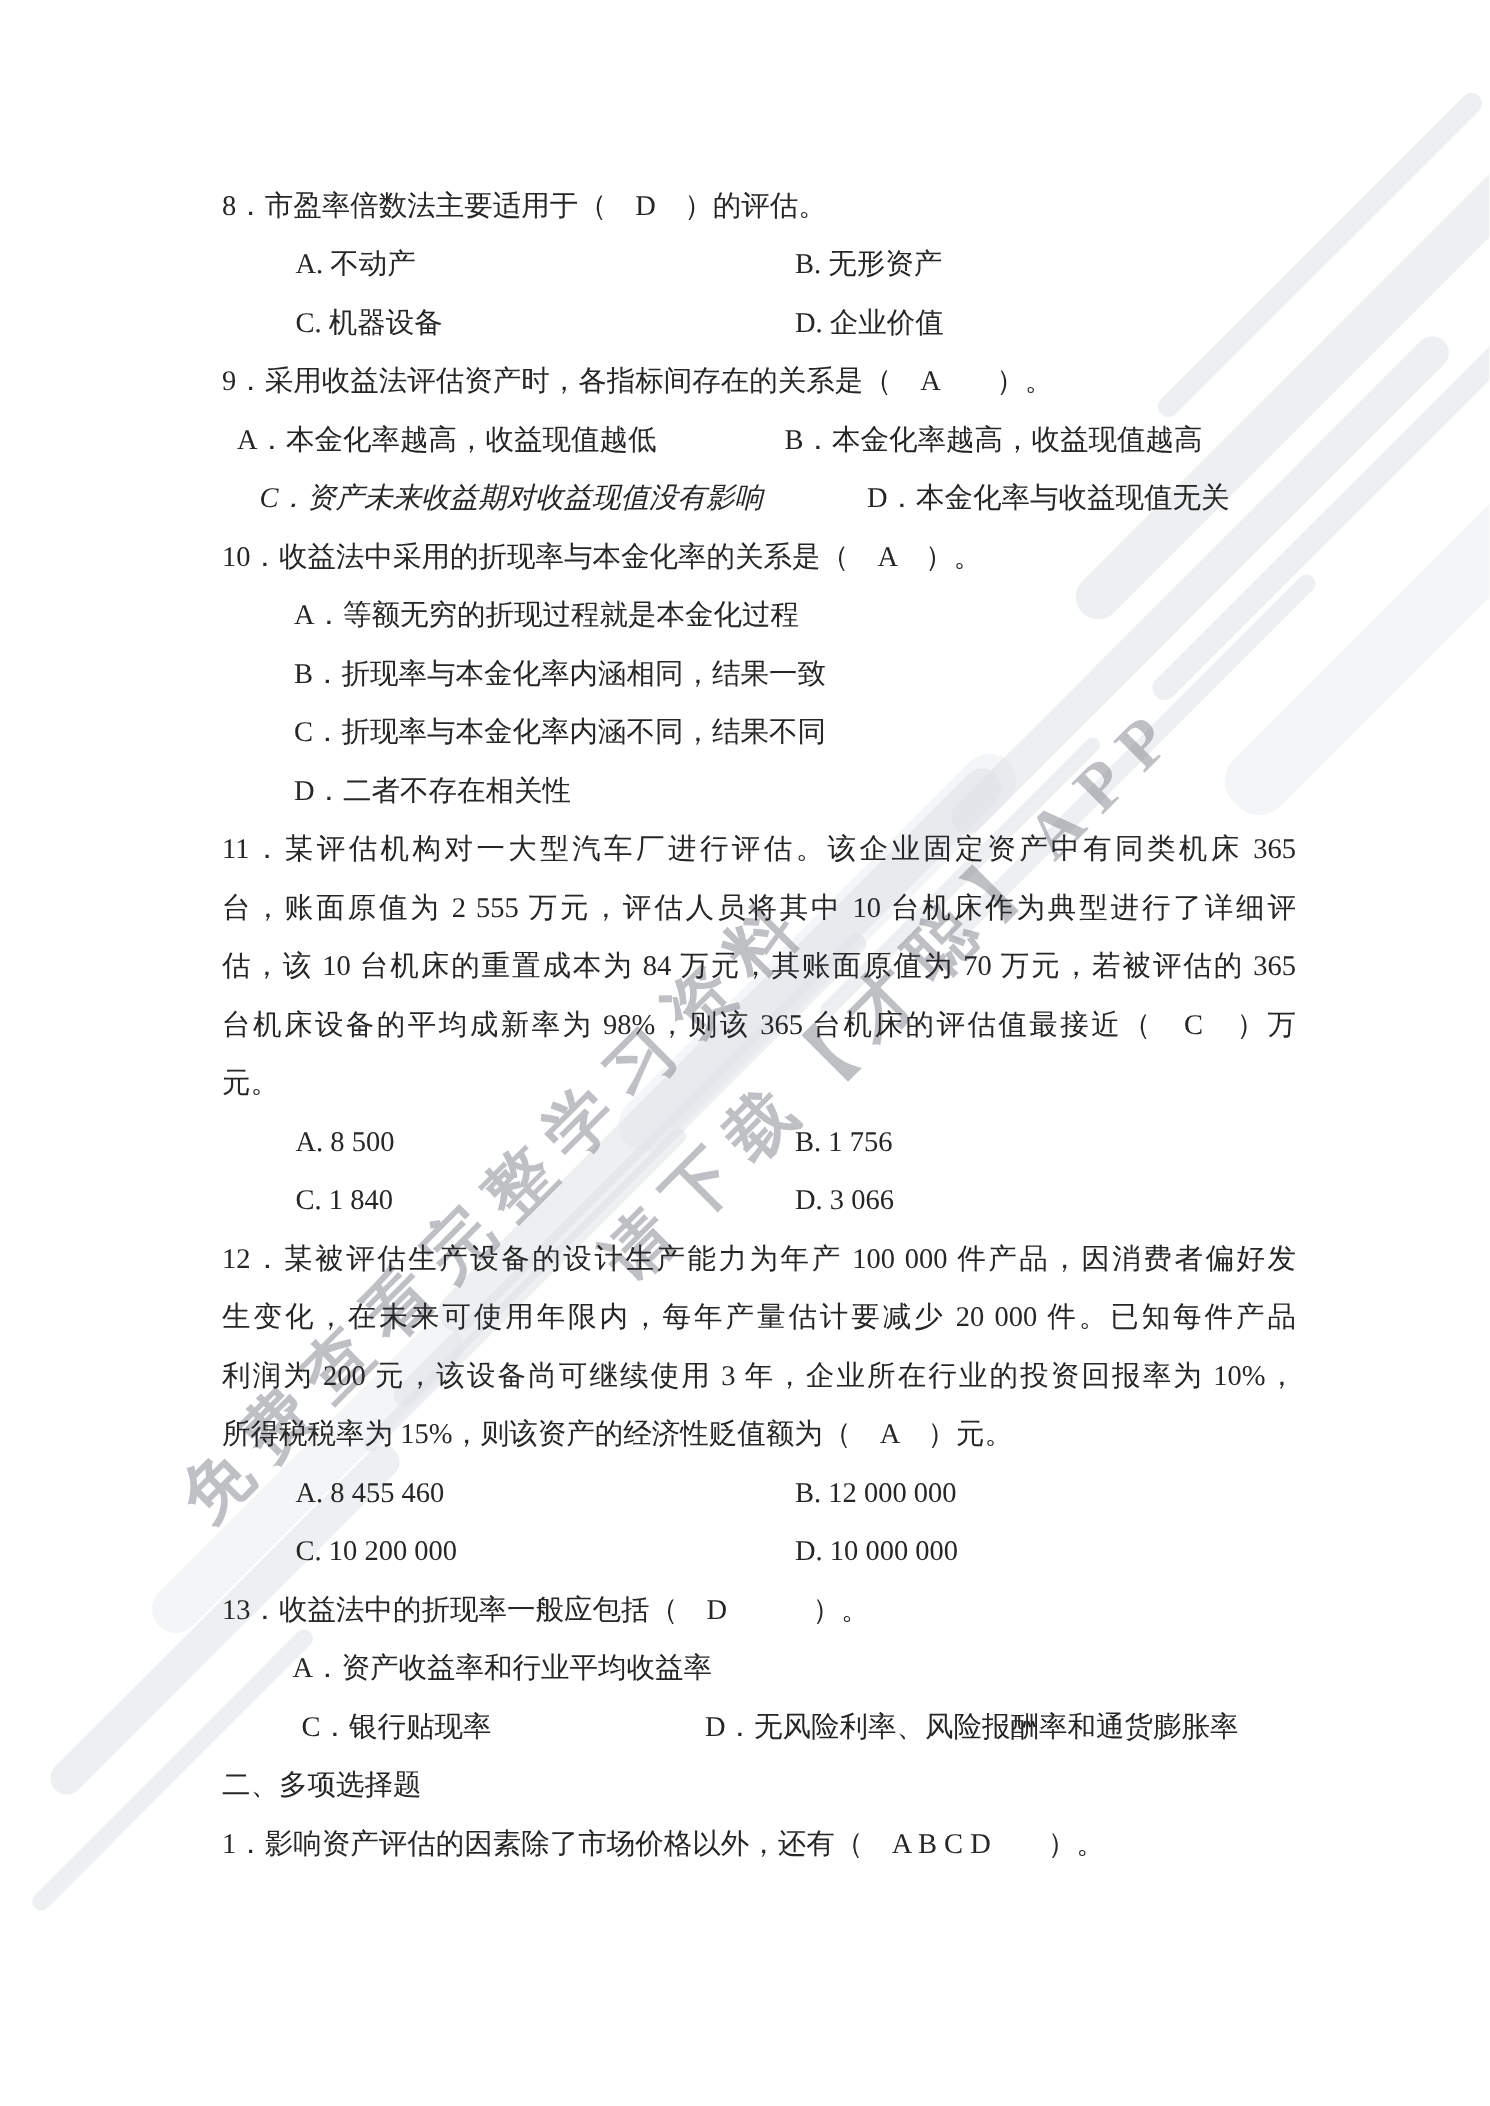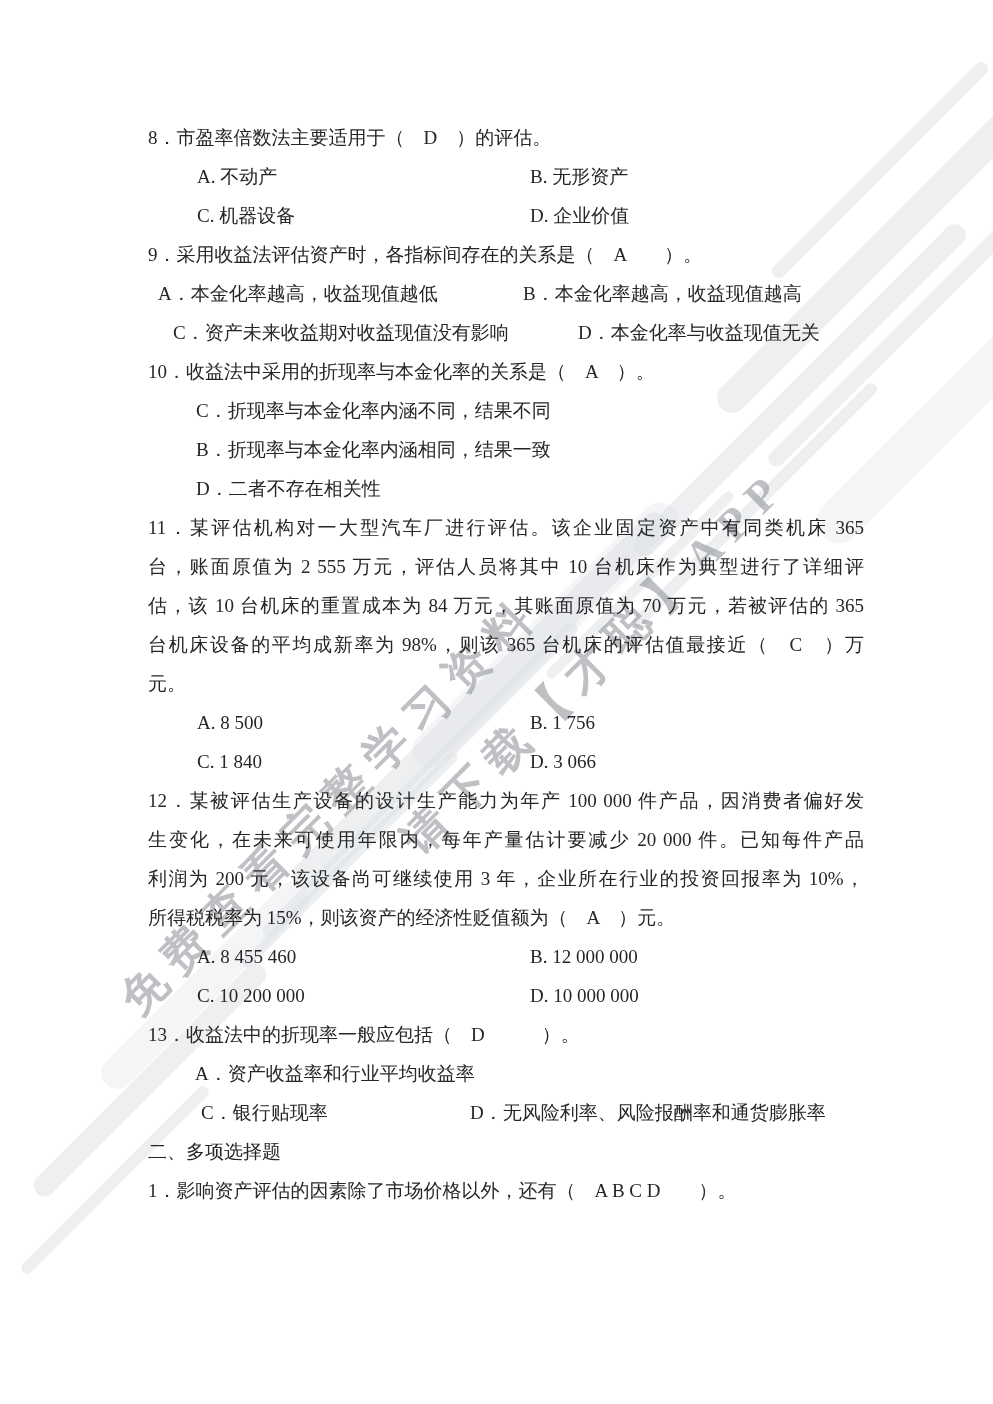--- a/index.html
+++ b/index.html
@@ -31,21 +31,21 @@
   #wm1{left:330px;top:805px;}
   #wm2{left:595px;top:662px;}
   
   .doc{position:absolute;left:148px;top:118px;width:716px;}
   .line{position:relative;height:39px;line-height:39px;font-size:19px;}
   .pj{text-align:justify;text-align-last:justify;}
   .opt1{padding-left:48px;}
   .row .c1,.row .c2{position:absolute;top:0;white-space:nowrap;}
   .ra .c1{left:49px;} .ra .c2{left:382px;}
   .rb .c1{left:10px;} .rb .c2{left:375px;}
-  .rc .c1{left:25px;} .rc .c2{left:430px;}
+  .rc .c1{left:25px;font-style:italic;} .rc .c2{left:430px;}
   .rd .c1{left:47px;} .rd .c2{left:397px;}
   .re .c1{left:53px;} .re .c2{left:322px;}
 </style>
 </head>
 <body>
 
 <div class="page">
 
   <div class="wm-layer">
     <div class="streak" style="left:660px;top:245px;width:420px;height:30px;"></div>
@@ -80,22 +80,23 @@
       <div class="line q">9．采用收益法评估资产时，各指标间存在的关系是（　A　　）。</div>
       <div class="line row rb">
         <span class="c1">A．本金化率越高，收益现值越低</span>
         <span class="c2">B．本金化率越高，收益现值越高</span>
       </div>
       <div class="line row rc">
         <span class="c1">C．资产未来收益期对收益现值没有影响</span>
         <span class="c2">D．本金化率与收益现值无关</span>
       </div>
       <div class="line q">10．收益法中采用的折现率与本金化率的关系是（　A　）。</div>
+      <div class="line opt1">A．等额无穷的折现过程就是本金化过程</div>
+      <div class="line opt1">B．折现率与本金化率内涵相同，结果一致</div>
       <div class="line opt1">C．折现率与本金化率内涵不同，结果不同</div>
-      <div class="line opt1">B．折现率与本金化率内涵相同，结果一致</div>
       <div class="line opt1">D．二者不存在相关性</div>
       <div class="line pj">11．某评估机构对一大型汽车厂进行评估。该企业固定资产中有同类机床 365</div>
       <div class="line pj">台，账面原值为 2 555 万元，评估人员将其中 10 台机床作为典型进行了详细评</div>
       <div class="line pj">估，该 10 台机床的重置成本为 84 万元，其账面原值为 70 万元，若被评估的 365</div>
       <div class="line pj">台机床设备的平均成新率为 98%，则该 365 台机床的评估值最接近（　C　）万</div>
       <div class="line p">元。</div>
       <div class="line row ra">
         <span class="c1">A. 8 500</span>
         <span class="c2">B. 1 756</span>
       </div>

